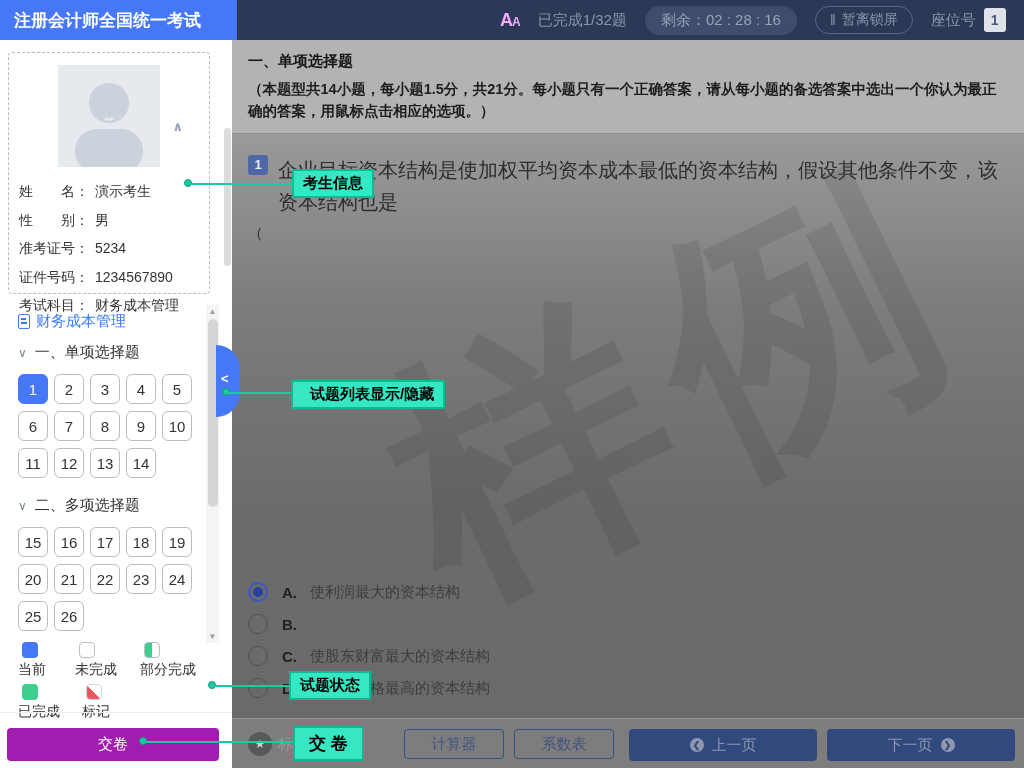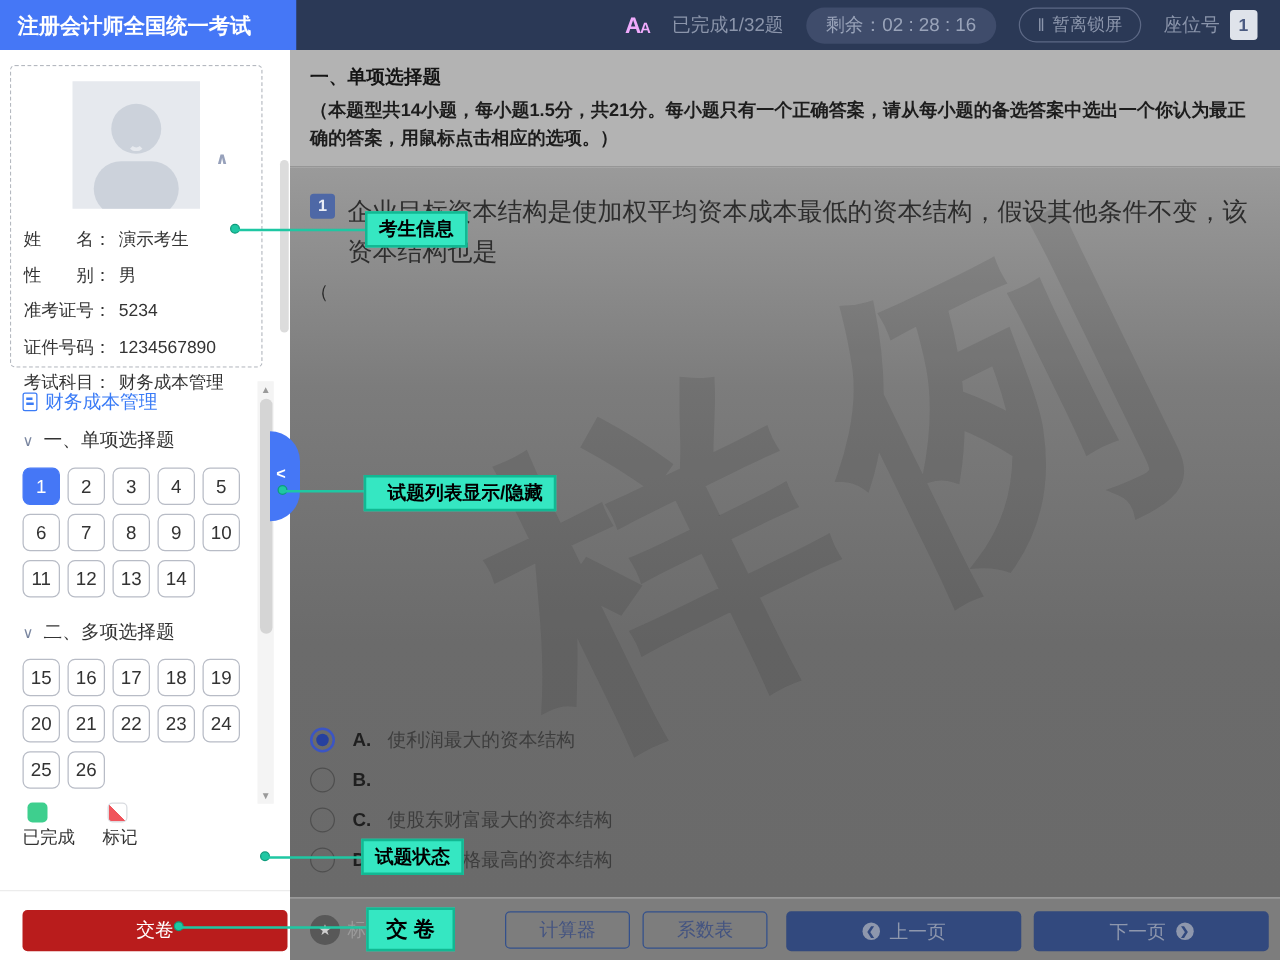--- a/index.html
+++ b/index.html
@@ -53,21 +53,21 @@
   .legend-item { display:flex; flex-direction:column; align-items:flex-start; margin-right:0; }
   .legend-item .sw { width:16px; height:16px; border-radius:4px; margin-left:4px; }
   .legend-item .lab { font-size:14px; color:#333; margin-top:3px; white-space:nowrap; }
   .sw-current { background:#4577f6; }
   .sw-todo { background:#fff; border:1px solid #b8bcc6; }
   .sw-partial { border:1px solid #b8bcc6; background:linear-gradient(90deg,#3ecf8e 50%,#fff 50%); }
   .sw-done { background:#3ecf8e; }
   .sw-marked { border:1px solid #d9dbe0; background:linear-gradient(45deg,#f0545c 49%,#fff 50%); }
 
   .side-divider { position:absolute; left:0; right:0; top:672px; border-top:1px solid #ececec; }
-  .submit-btn { position:absolute; left:18px; top:688px; width:212px; height:33px; background:#b91c1c;
+  .submit-btn { position:absolute; left:7px; top:688px; width:212px; height:33px; background:#a21caf;
     border:none; border-radius:4px; color:#fff; font-size:15px; cursor:pointer; }
 
   .collapse-tab { position:absolute; left:216px; top:345px; width:24px; height:72px; background:#4577f6;
     border-radius:0 36px 36px 0; cursor:pointer; z-index:5; }
   .collapse-tab .chev { position:absolute; left:5px; top:26px; color:#fff; font-size:13px; font-weight:bold; }
 
   
   .main { position:absolute; left:232px; top:40px; width:792px; bottom:0; display:flex; flex-direction:column; }
   .q-header { background:#b3b3b3; border-bottom:1px solid #8d8d8d; padding:12px 16px 10px 16px; }
   .q-header .title { font-size:15px; font-weight:bold; color:#151515; margin-bottom:8px; }
@@ -210,20 +210,34 @@
   </div>
 
   <div class="side-scroll">
     <span class="arr" style="top:2px;">▲</span>
     <span class="thumb"></span>
     <span class="arr" style="bottom:2px;">▼</span>
   </div>
 
   <div class="legend" id="legend">
       <div class="legend-row">
+        <div class="legend-item" style="width: 57px;">
+          <span class="sw sw-current"></span>
+          <span class="lab">当前</span>
+        </div>
+        <div class="legend-item" style="width: 65px;">
+          <span class="sw sw-todo"></span>
+          <span class="lab">未完成</span>
+        </div>
+        <div class="legend-item" style="width: 78px;">
+          <span class="sw sw-partial"></span>
+          <span class="lab">部分完成</span>
+        </div>
+      </div>
+      <div class="legend-row">
         <div class="legend-item" style="width: 64px;">
           <span class="sw sw-done"></span>
           <span class="lab">已完成</span>
         </div>
         <div class="legend-item" style="width: 60px;">
           <span class="sw sw-marked"></span>
           <span class="lab">标记</span>
         </div>
       </div>
     </div>

